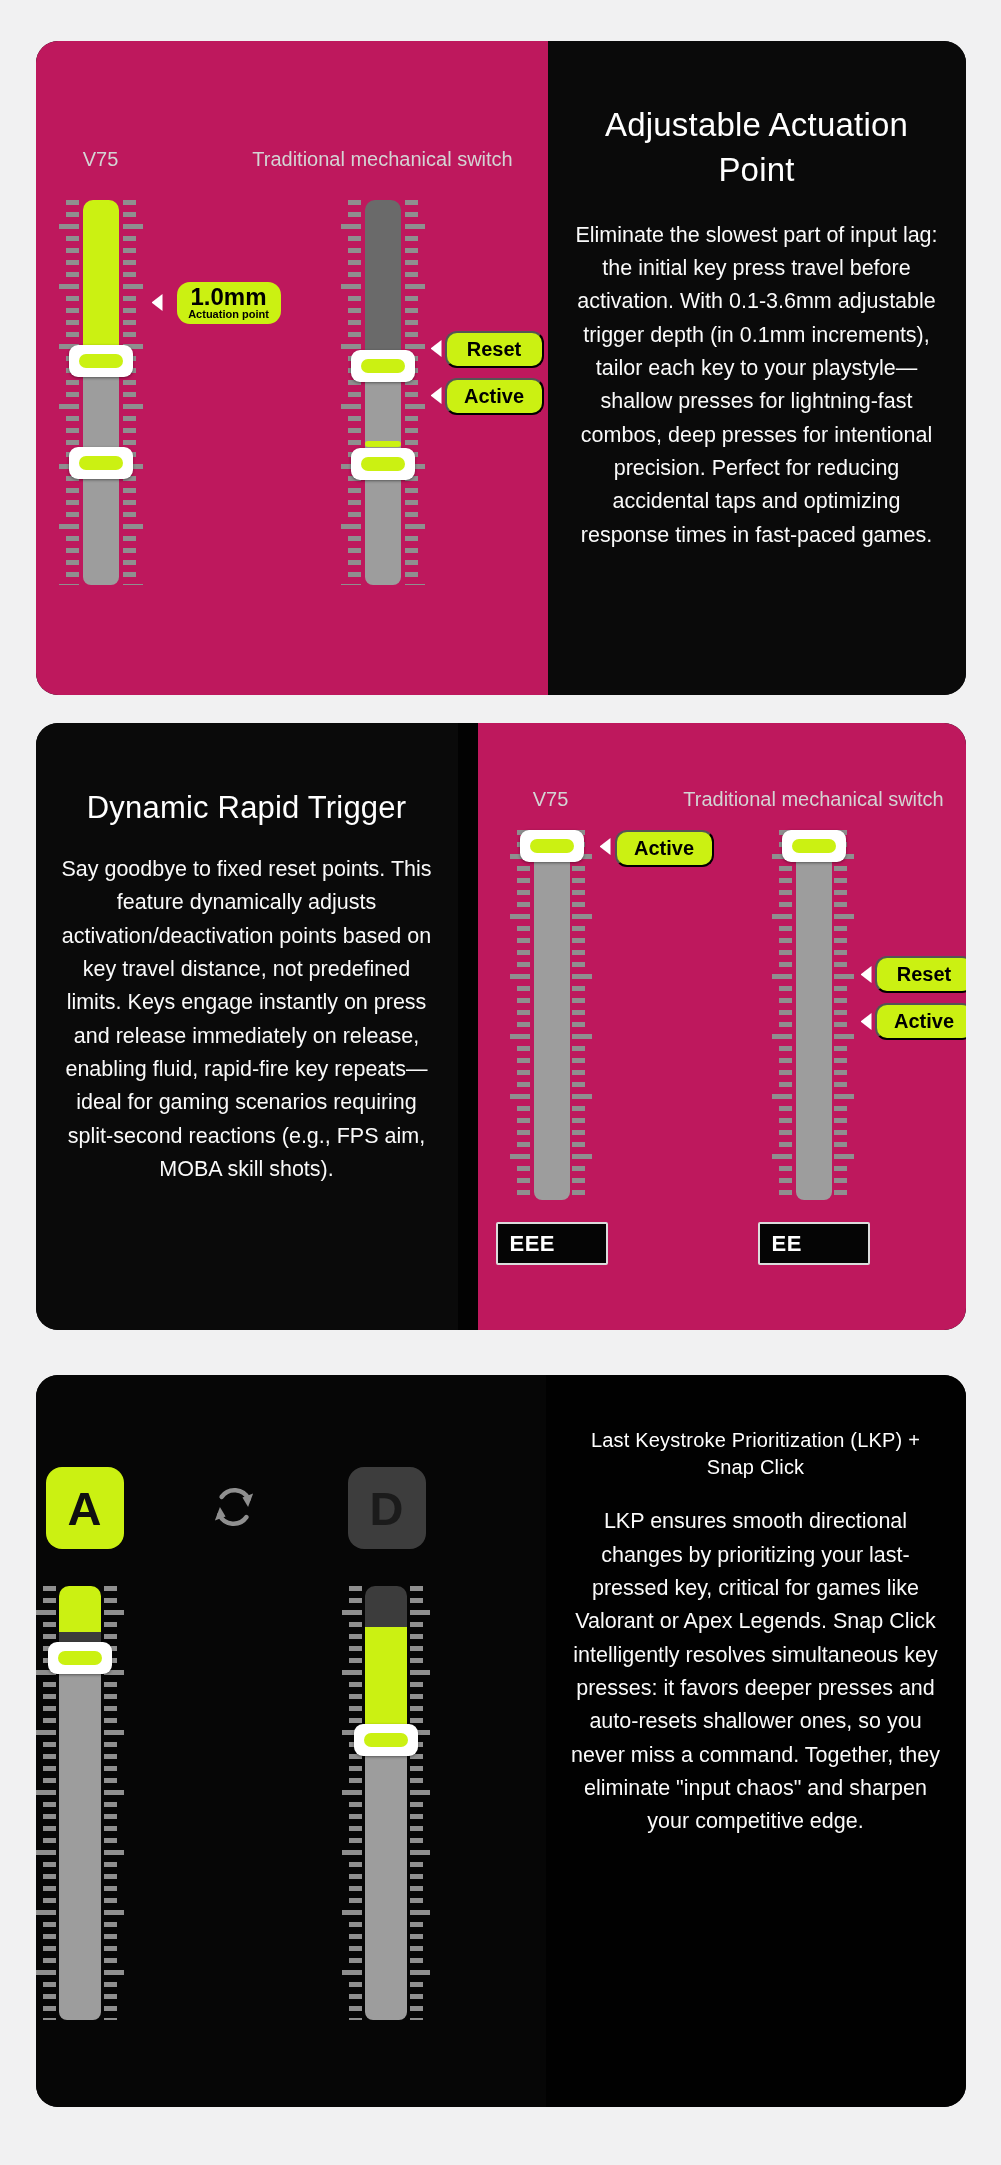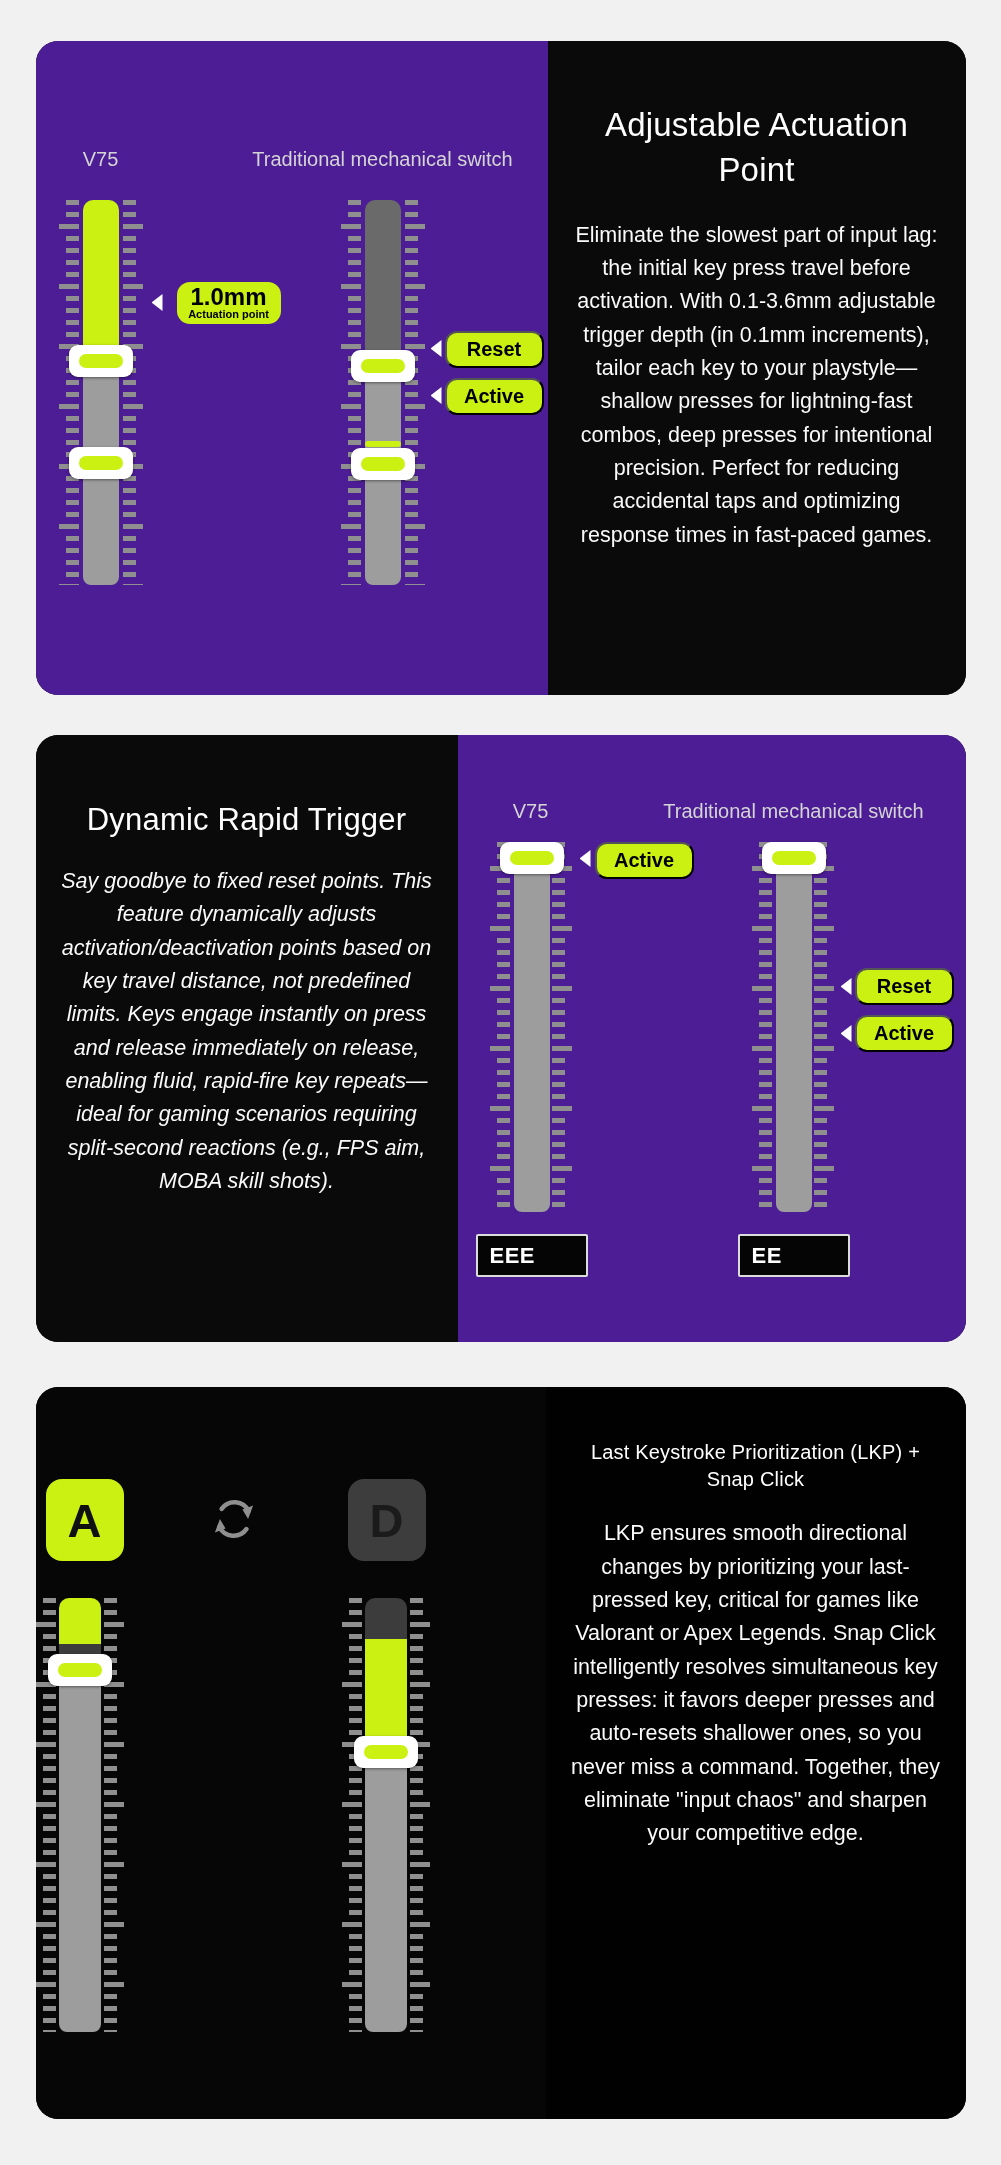--- a/index.html
+++ b/index.html
@@ -14,35 +14,35 @@
   body{
     width:1001px;min-height:2165px;margin:0 auto;
     font-family:"Liberation Sans","DejaVu Sans",sans-serif;
     -webkit-font-smoothing:antialiased;
   }
   .panel{
     width:930px;margin:0 auto;border-radius:22px;overflow:hidden;
     display:flex;background:#020202;
   }
   .panel-1{margin-top:41px;height:654px;}
-  .panel-2{margin-top:40px;height:607px;}
+  .panel-2{margin-top:28px;height:607px;gap:20px;}
   .panel-3{margin-top:45px;height:732px;}
-  .gfx{position:relative;background:#4c1d95;flex:none;}
+  .gfx{position:relative;background:#be185d;flex:none;}
   .copy{position:relative;background:#0a0a0a;flex:none;color:#fff;text-align:center;}
   .panel-1 .gfx{width:512px;}
   .panel-1 .copy{width:418px;padding:62px 26px 0;}
   .panel-2 .copy{width:422px;background:#0a0a0a;padding:64px 24px 0;}
   .panel-2 .gfx{width:508px;}
   .panel-3 .gfx{width:510px;background:#060606;}
   .panel-3 .copy{width:420px;background:#010101;padding:52px 24px 0;}
   .title{font-weight:400;font-size:33px;line-height:1.36;color:#fff;letter-spacing:.2px;}
   .panel-2 .title{font-size:31px;}
   .panel-3 .title{font-size:20px;}
   .body-text{margin-top:26px;font-size:21.5px;line-height:1.55;color:#fafafa;font-weight:400;}
-  .panel-2 .body-text{margin-top:24px;font-style:italic;}
+  .panel-2 .body-text{margin-top:24px;}
   .panel-3 .body-text{margin-top:24px;}
 
   
   .col-label{position:absolute;color:#d4d4d4;font-size:20px;text-align:center;line-height:24px;white-space:nowrap;}
   .ticks{position:absolute;width:20px;}
   .ticks::before{content:"";position:absolute;top:0;bottom:0;width:13px;
     background:repeating-linear-gradient(to bottom,var(--tick) 0 5px,transparent 5px 12px);}
   .ticks.tl::before{right:0;}
   .ticks.tr::before{left:0;}
   .ticks::after{content:"";position:absolute;top:24px;bottom:0;left:0;right:0;

